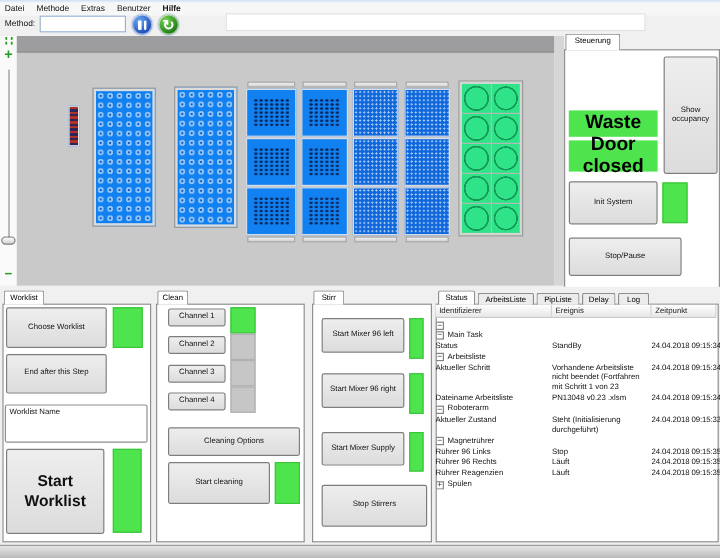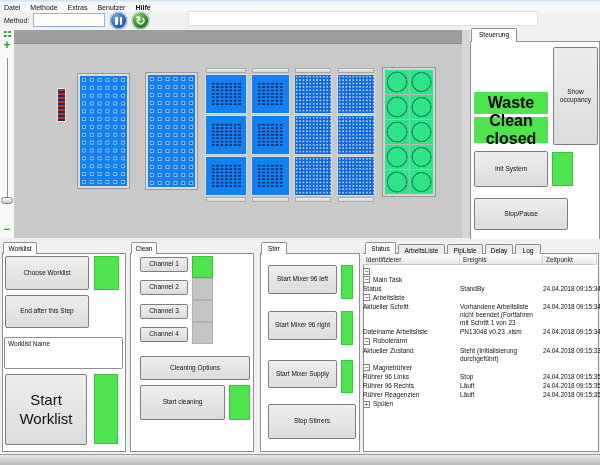--- a/index.html
+++ b/index.html
@@ -39,21 +39,21 @@
   .panelbox { position:absolute; background:#fff; border:1px solid #8f8f8f; }
   .btn { position:absolute; background:linear-gradient(180deg,#eeeeee,#dcdcdc); border:1px solid #7d7d7d; border-radius:2px; font-size:6.5px; color:#111; display:flex; align-items:center; justify-content:center; text-align:center; line-height:1.25; padding:1px 2px; }
   .ind { position:absolute; }
   .ind.on { background:#4ee44e; border:1px solid #3cc43c; }
   .ind.off { background:#c6c6c6; border:1px solid #b0b0b0; }
   .statebox { position:absolute; display:flex; align-items:center; justify-content:center; font-weight:bold; color:#000; text-align:center; line-height:1.15; }
   .statebox.green { background:#4ee44e; }
   .statebox.red { background:#ff0c0c; }
 
   #worklist-name { left:4px; top:337px; width:119px; height:32px; background:#fff; border:1px solid #8f8f8f; border-radius:2px; font-size:6.5px; padding:2px 3px; color:#111; }
-  #start-worklist { font-weight:normal; font-size:15px; }
+  #start-worklist { font-weight:bold; font-size:13px; }
 
   
   #tree-box { left:363px; top:253px; width:236px; height:199px; background:#fff; border:1px solid #8f8f8f; }
   #tree-header { position:absolute; left:363px; top:254px; width:234px; height:11px; display:grid; grid-template-columns:97px 83px 1fr; background:linear-gradient(180deg,#ffffff,#e7e7e7); border-bottom:1px solid #c9c9c9; }
   #tree-header span { font-size:6.5px; color:#222; padding:2px 0 0 3px; border-right:1px solid #d5d5d5; overflow:hidden; white-space:nowrap; }
   #tree { position:absolute; left:363px; top:266px; width:234px; }
   .trow { display:grid; grid-template-columns:97px 83px 1fr; align-items:start; }
   .trow > span { font-size:6.5px; color:#111; padding:1px 2px 0 0; line-height:1.25; }
   .tlabel { display:flex; align-items:flex-start; gap:3px; white-space:nowrap; overflow:hidden; }
   .ttime { font-size:6px; letter-spacing:-0.1px; white-space:nowrap; }
@@ -151,21 +151,21 @@
         <div style="background: radial-gradient(circle closest-side, rgba(0, 0, 0, 0) 74%, rgba(0, 90, 50, 0.55) 77%, rgba(0, 90, 50, 0.55) 86%, rgba(0, 0, 0, 0) 89%) rgb(46, 227, 136);"></div>
         <div style="background: radial-gradient(circle closest-side, rgba(0, 0, 0, 0) 74%, rgba(0, 90, 50, 0.55) 77%, rgba(0, 90, 50, 0.55) 86%, rgba(0, 0, 0, 0) 89%) rgb(46, 227, 136);"></div>
         <div style="background: radial-gradient(circle closest-side, rgba(0, 0, 0, 0) 74%, rgba(0, 90, 50, 0.55) 77%, rgba(0, 90, 50, 0.55) 86%, rgba(0, 0, 0, 0) 89%) rgb(46, 227, 136);"></div>
       </div>
     </div>
   <div class="abs" id="canvas-divider"></div>
 
   <div class="tab" style="left:471px; top:28px; width:46px; height:14px;">Steuerung</div>
   <div class="panelbox" style="left:470px; top:41px; width:130px; height:198px; border-bottom:none;"></div>
   <div class="statebox green" style="left:474px; top:92px; width:74px; height:22px;">Waste</div>
-  <div class="statebox green" style="left:474px; top:117px; width:74px; height:26px;">Clean closed</div>
+  <div class="statebox green" style="left:474px; top:117px; width:74px; height:26px;">Door closed</div>
   <div class="btn" style="left:553px; top:47px; width:45px; height:98px;">Show occupancy</div>
   <div class="btn" style="left:474px; top:151px; width:74px; height:36px;">Init System</div>
   <div class="ind on" style="left:552px; top:152px; width:21px; height:34px;"></div>
   <div class="btn" style="left:474px; top:198px; width:94px; height:32px;">Stop/Pause</div>
 
   <div class="tab" style="left:3px; top:242px; width:34px; height:12px;">Worklist</div>
   <div class="panelbox" style="left:2px; top:253px; width:124px; height:199px;"></div>
   <div class="btn" style="left:5px; top:256px; width:84px; height:34px;">Choose Worklist</div>
   <div class="ind on" style="left:94px; top:256px; width:25px; height:34px;"></div>
   <div class="btn" style="left:5px; top:295px; width:84px; height:33px;">End after this Step</div>

